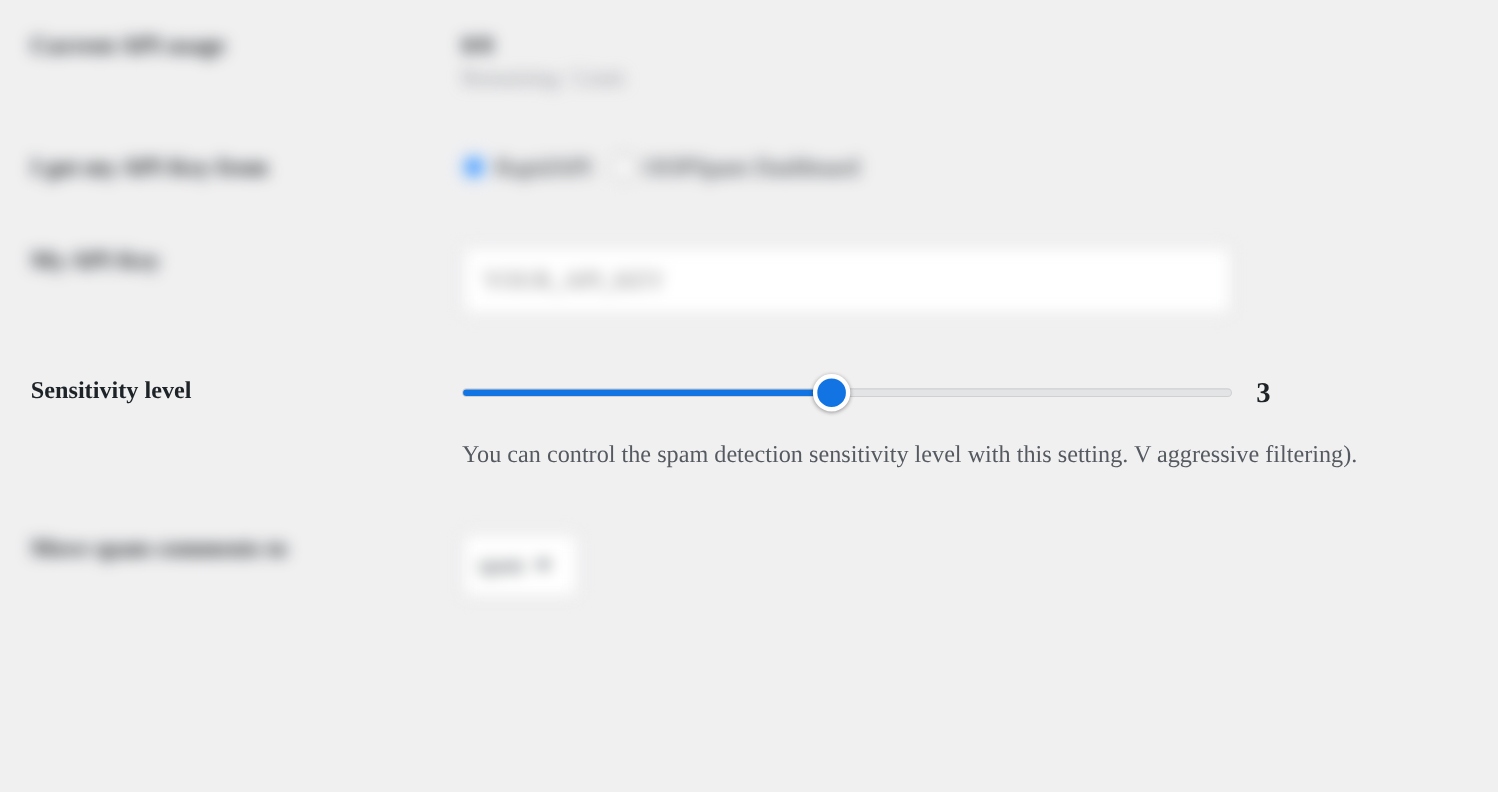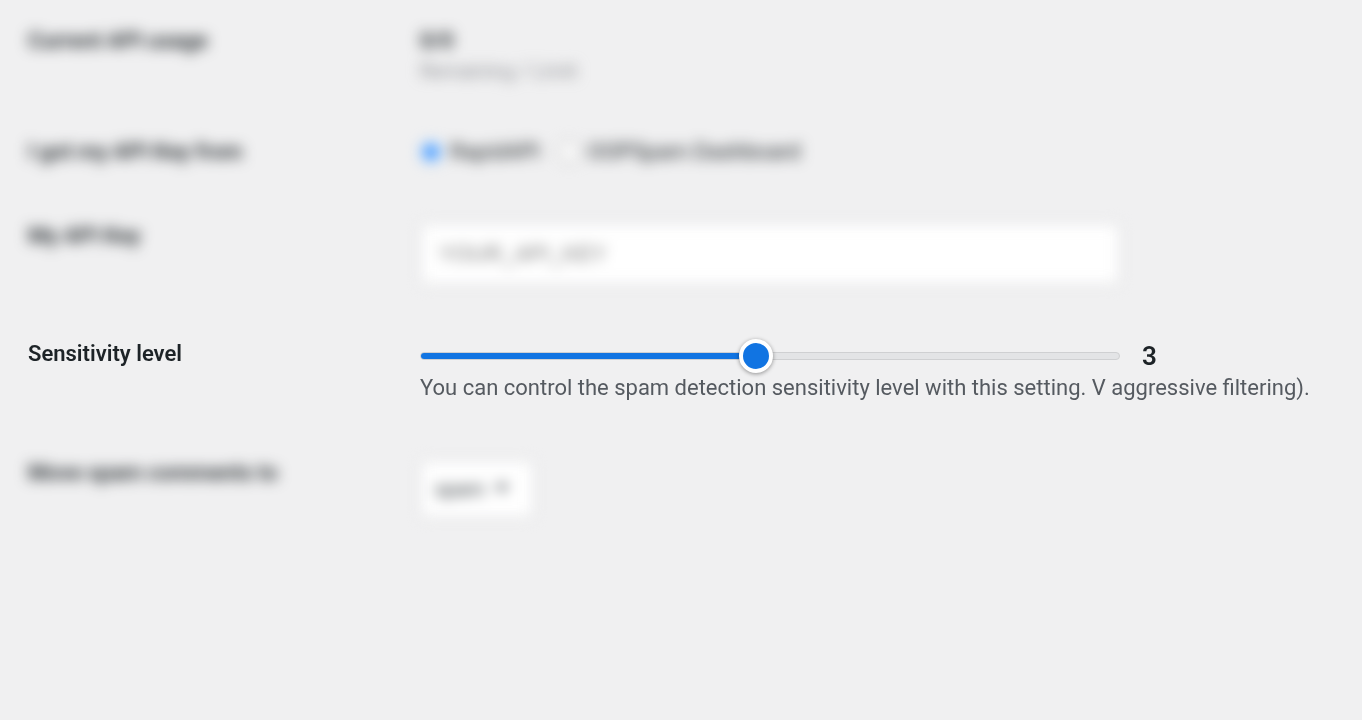--- a/index.html
+++ b/index.html
@@ -1,18 +1,19 @@
 <!DOCTYPE html>
 <html><head>
   <meta charset="utf-8">
   <style>
     * {
       box-sizing: border-box;
       margin: 0;
       padding: 0;
+      font-family: Liberation Serif, serif;
     }
     body {
       font-family: -apple-system, BlinkMacSystemFont, "Segoe UI", Roboto, Helvetica, Arial, sans-serif;
       background: #f0f0f1;
       color: #1d2327;
       font-size: 16px;
       width: 1362px;
       height: 720px;
       overflow: hidden;
     }
@@ -107,20 +108,21 @@
     }
     .slider-value {
       font-size: 26px;
       font-weight: 600;
       color: #1d2327;
       margin-left: 6px;
     }
     .description {
       font-size: 22px;
       color: #555a60;
+      margin-top: 24px;
       line-height: 1.5;
       max-width: 900px;
     }
     .select-wrap {
       display: inline-flex;
       align-items: center;
       border: 1px solid #c3c4c7;
       border-radius: 6px;
       background: #fff;
       height: 58px;

